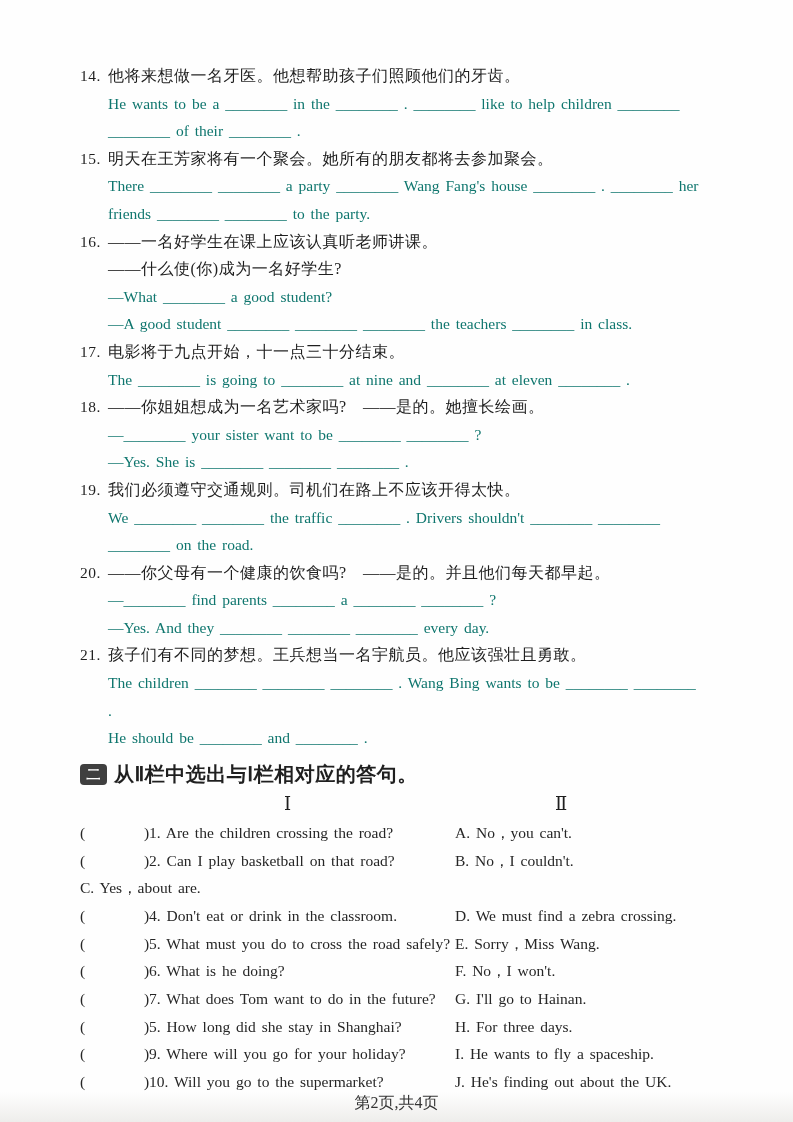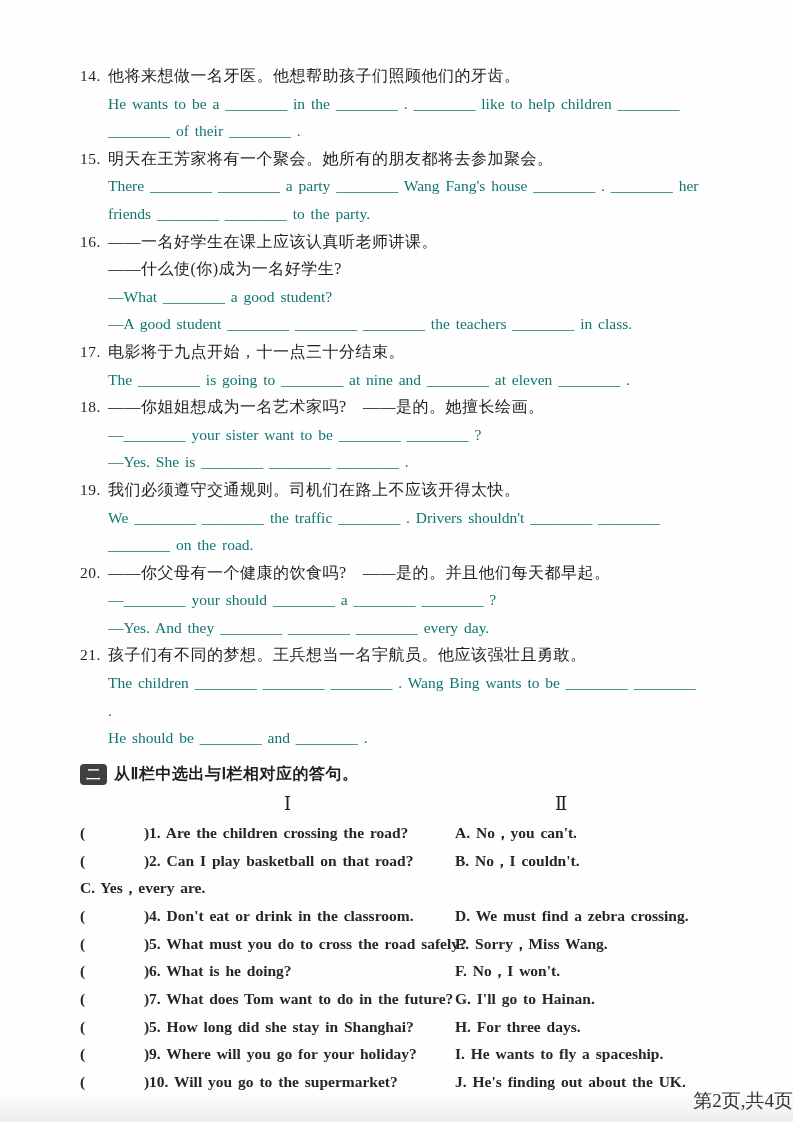--- a/index.html
+++ b/index.html
@@ -67,21 +67,21 @@
     color: #ffffff;
     font-family: "Liberation Sans", sans-serif;
     font-size: 14px;
     font-weight: bold;
     line-height: 21px;
     text-align: center;
   }
   .sec2-title {
     font-family: Liberation Serif, serif;
     font-weight: bold;
-    font-size: 16px;
+    font-size: 20px;
     letter-spacing: 0.5px;
   }
   .col-heads {
     display: grid;
     grid-template-columns: 375px 1fr;
     height: 30px;
     align-items: center;
   }
   .col-head-left {
     text-align: center;
@@ -89,37 +89,36 @@
     font-size: 18px;
   }
   .col-head-right {
     text-align: left;
     padding-left: 100px;
     font-size: 18px;
   }
   .match-row {
     display: grid;
     grid-template-columns: 375px 1fr;
-    font-weight: bold;
   }
   .match-q, .match-a {
     font-size: 15.5px;
     line-height: 27.7px;
     word-spacing: 2px;
     white-space: pre;
     color: #262626;
   }
   
   .footer {
     position: absolute;
     left: 0;
     right: 0;
     bottom: 8px;
-    text-align: right;
-    font-size: 19px;
+    text-align: center;
+    font-size: 16px;
     color: #333333;
     z-index: 2;
   }
 </style>
 </head>
 <body>
 
 <div class="page">
   <div class="content">
 
@@ -156,21 +155,21 @@
         </div>
         <div class="q-item">
           <span class="q-num">19.</span>
           <div class="cn">我们必须遵守交通规则。司机们在路上不应该开得太快。</div>
           <div class="en">We ________ ________ the traffic ________ . Drivers shouldn't ________ ________</div>
           <div class="en">________ on the road.</div>
         </div>
         <div class="q-item">
           <span class="q-num">20.</span>
           <div class="cn">——你父母有一个健康的饮食吗?　——是的。并且他们每天都早起。</div>
-          <div class="en">—________ your should ________ a ________ ________ ?</div>
+          <div class="en">—________ find parents ________ a ________ ________ ?</div>
           <div class="en">—Yes. And they ________ ________ ________ every day.</div>
         </div>
         <div class="q-item">
           <span class="q-num">21.</span>
           <div class="cn">孩子们有不同的梦想。王兵想当一名宇航员。他应该强壮且勇敢。</div>
           <div class="en">The children ________ ________ ________ . Wang Bing wants to be ________ ________ .</div>
           <div class="en">He should be ________ and ________ .</div>
         </div>
       </div>
 
@@ -187,21 +186,21 @@
     <div id="match-rows">
         <div class="match-row">
           <div class="match-q">(          )1. Are the children crossing the road?</div>
           <div class="match-a">A. No，you can't.</div>
         </div>
         <div class="match-row">
           <div class="match-q">(          )2. Can I play basketball on that road?</div>
           <div class="match-a">B. No，I couldn't.</div>
         </div>
         <div class="match-row">
-          <div class="match-a">C. Yes，every are.</div>
+          <div class="match-a">C. Yes，about are.</div>
         </div>
         <div class="match-row">
           <div class="match-q">(          )4. Don't eat or drink in the classroom.</div>
           <div class="match-a">D. We must find a zebra crossing.</div>
         </div>
         <div class="match-row">
           <div class="match-q">(          )5. What must you do to cross the road safely?</div>
           <div class="match-a">E. Sorry，Miss Wang.</div>
         </div>
         <div class="match-row">

